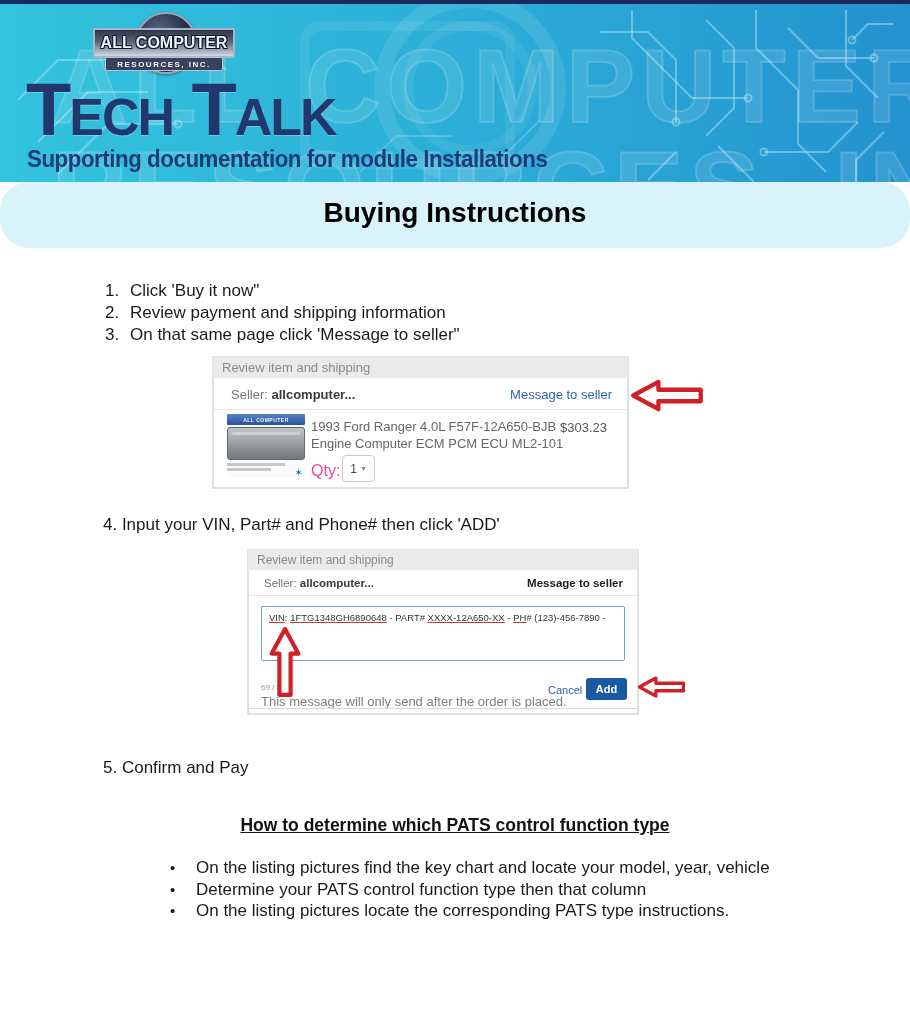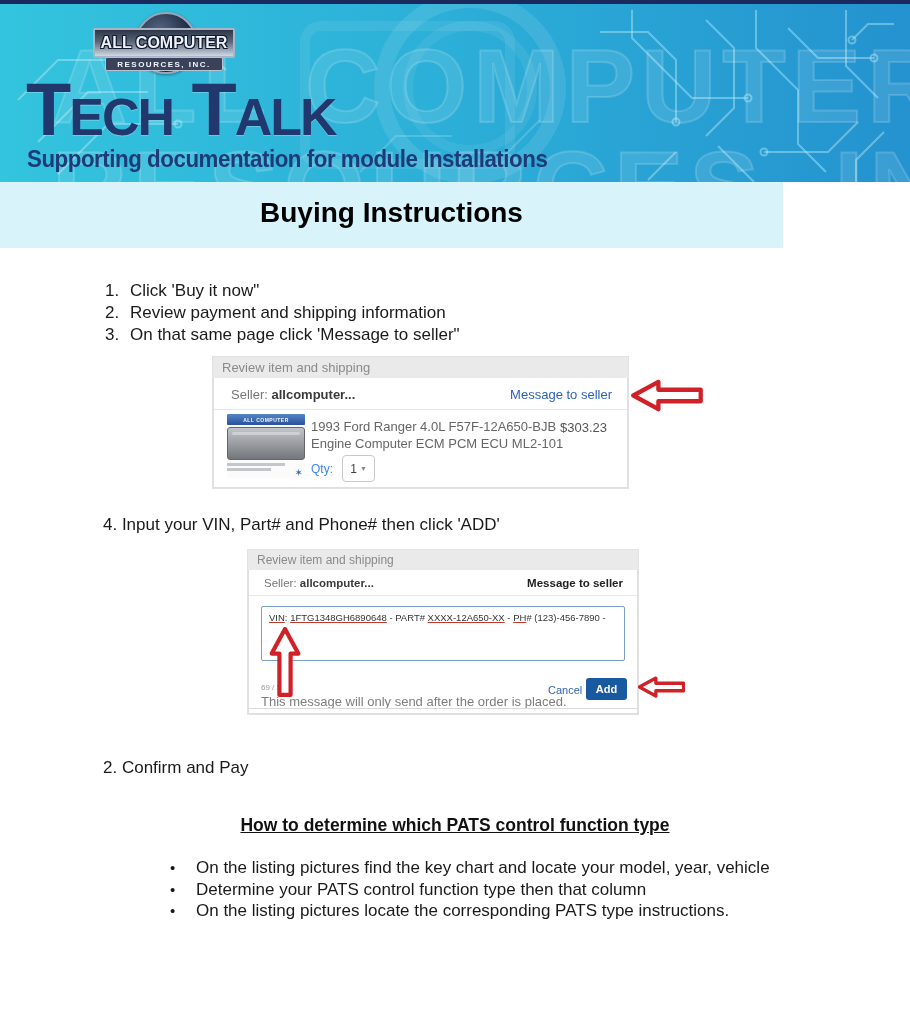--- a/index.html
+++ b/index.html
@@ -28,21 +28,21 @@
       border:1px solid #b7c1cf;border-radius:2px;box-sizing:border-box;
       display:flex;align-items:center;justify-content:center;}
   .logo-sub span{font-size:8px;font-weight:700;letter-spacing:1.5px;color:#f2f5fa;}
   .brand{position:absolute;left:26px;top:69px;font-variant:small-caps;font-weight:700;
       font-size:74px;line-height:1;letter-spacing:-2px;color:#21386f;
       text-shadow:0 1px 0 rgba(255,255,255,.25);}
   .tagline{position:absolute;left:27px;top:141px;font-size:24px;font-weight:700;color:#1f3a78;
       letter-spacing:-0.5px;transform:scaleX(0.93);transform-origin:left;white-space:nowrap;}
 
   
-  .title-band{position:absolute;left:0;top:182px;width:783px;height:66px;background:#d9f3fa;}
+  .title-band{position:absolute;left:0;top:182px;width:910px;height:66px;background:#d9f3fa;border-radius:29px;}
   .page-title{margin:0;padding-top:15px;text-align:center;font-size:28px;font-weight:700;color:#000;}
 
   
   .steps{position:absolute;left:105px;top:280px;font-size:17px;color:#1a1a1a;}
   .step-row{display:flex;line-height:22px;}
   .step-row .num{width:25px;}
   .plain-step{position:absolute;font-size:17px;color:#1a1a1a;white-space:nowrap;}
   .step4{left:103px;top:515px;}
   .step5{left:103px;top:758px;}
   .pats-heading{position:absolute;left:0;top:815px;width:910px;text-align:center;
@@ -71,21 +71,21 @@
   .thumb-banner span{font-size:5px;font-weight:700;color:#eef3fb;letter-spacing:.5px;}
   .ecm-box{margin-top:2px;height:33px;border-radius:3px;border:1px solid #63676c;box-sizing:border-box;
       background:linear-gradient(180deg,#c2c5c9 0%,#969a9f 55%,#73777c 100%);position:relative;}
   .ecm-box:after{content:"";position:absolute;left:4px;right:4px;top:4px;height:3px;background:rgba(255,255,255,.35);border-radius:2px;}
   .thumb-caption{margin-top:3px;}
   .thumb-caption i{display:block;height:3px;background:#c3c6ca;margin-bottom:2px;}
   .thumb-caption i.w1{width:58px;} .thumb-caption i.w2{width:44px;}
   .thumb-glyph{position:absolute;right:2px;bottom:0;font-style:normal;color:#2f6db5;font-size:10px;}
   .item-title{position:absolute;left:97px;top:40px;font-size:13px;line-height:17px;color:#666;}
   .item-price{position:absolute;right:20px;top:42px;font-size:13px;color:#555;}
-  .qty-label{position:absolute;left:97px;top:84px;font-size:12px;color:#3b82f6;}
+  .qty-label{position:absolute;left:97px;top:84px;font-size:16px;color:#ec4899;}
   .qty-box{position:absolute;left:128px;top:77px;width:31px;height:25px;border:1px solid #c9c9c9;
       border-radius:4px;background:#fff;display:flex;align-items:center;justify-content:center;gap:3px;
       font-size:12px;color:#444;}
   .qty-box .caret{font-size:7px;color:#888;}
 
   
   .shot2{left:248px;top:550px;width:390px;height:164px;}
   .shot2 .shot-bar{height:20px;line-height:20px;font-size:12px;padding-left:9px;}
   .shot2 .shot-body{height:144px;}
   .shot2 .seller-row{padding:7px 14px 6px 15px;font-size:11.5px;border-bottom:1px solid #e7e7e7;}
@@ -251,21 +251,21 @@
   </div>
 
   <svg class="red-arrow arrow-up" width="36" height="70" viewBox="0 0 46 100">
     <path d="M15 97 L15 38 L4 38 L23 3 L42 38 L31 38 L31 97 Z" fill="#ffffff" stroke="#cf2127" stroke-width="6" stroke-linejoin="round"></path>
   </svg>
 
   <svg class="red-arrow arrow2" width="47" height="26" viewBox="0 0 100 46">
     <path d="M97 15 L38 15 L38 4 L3 23 L38 42 L38 31 L97 31 Z" fill="#ffffff" stroke="#cf2127" stroke-width="7" stroke-linejoin="round"></path>
   </svg>
 
-  <div class="plain-step step5">2. Confirm and Pay</div>
+  <div class="plain-step step5">5. Confirm and Pay</div>
 
   <div class="pats-heading">How to determine which PATS control function type</div>
 
   <div class="bullets">
     <div class="bullet-row">
       <span class="dot">•</span>
       <span>On the listing pictures find the key chart and locate your model, year, vehicle</span>
     </div>
     <div class="bullet-row">
       <span class="dot">•</span>

